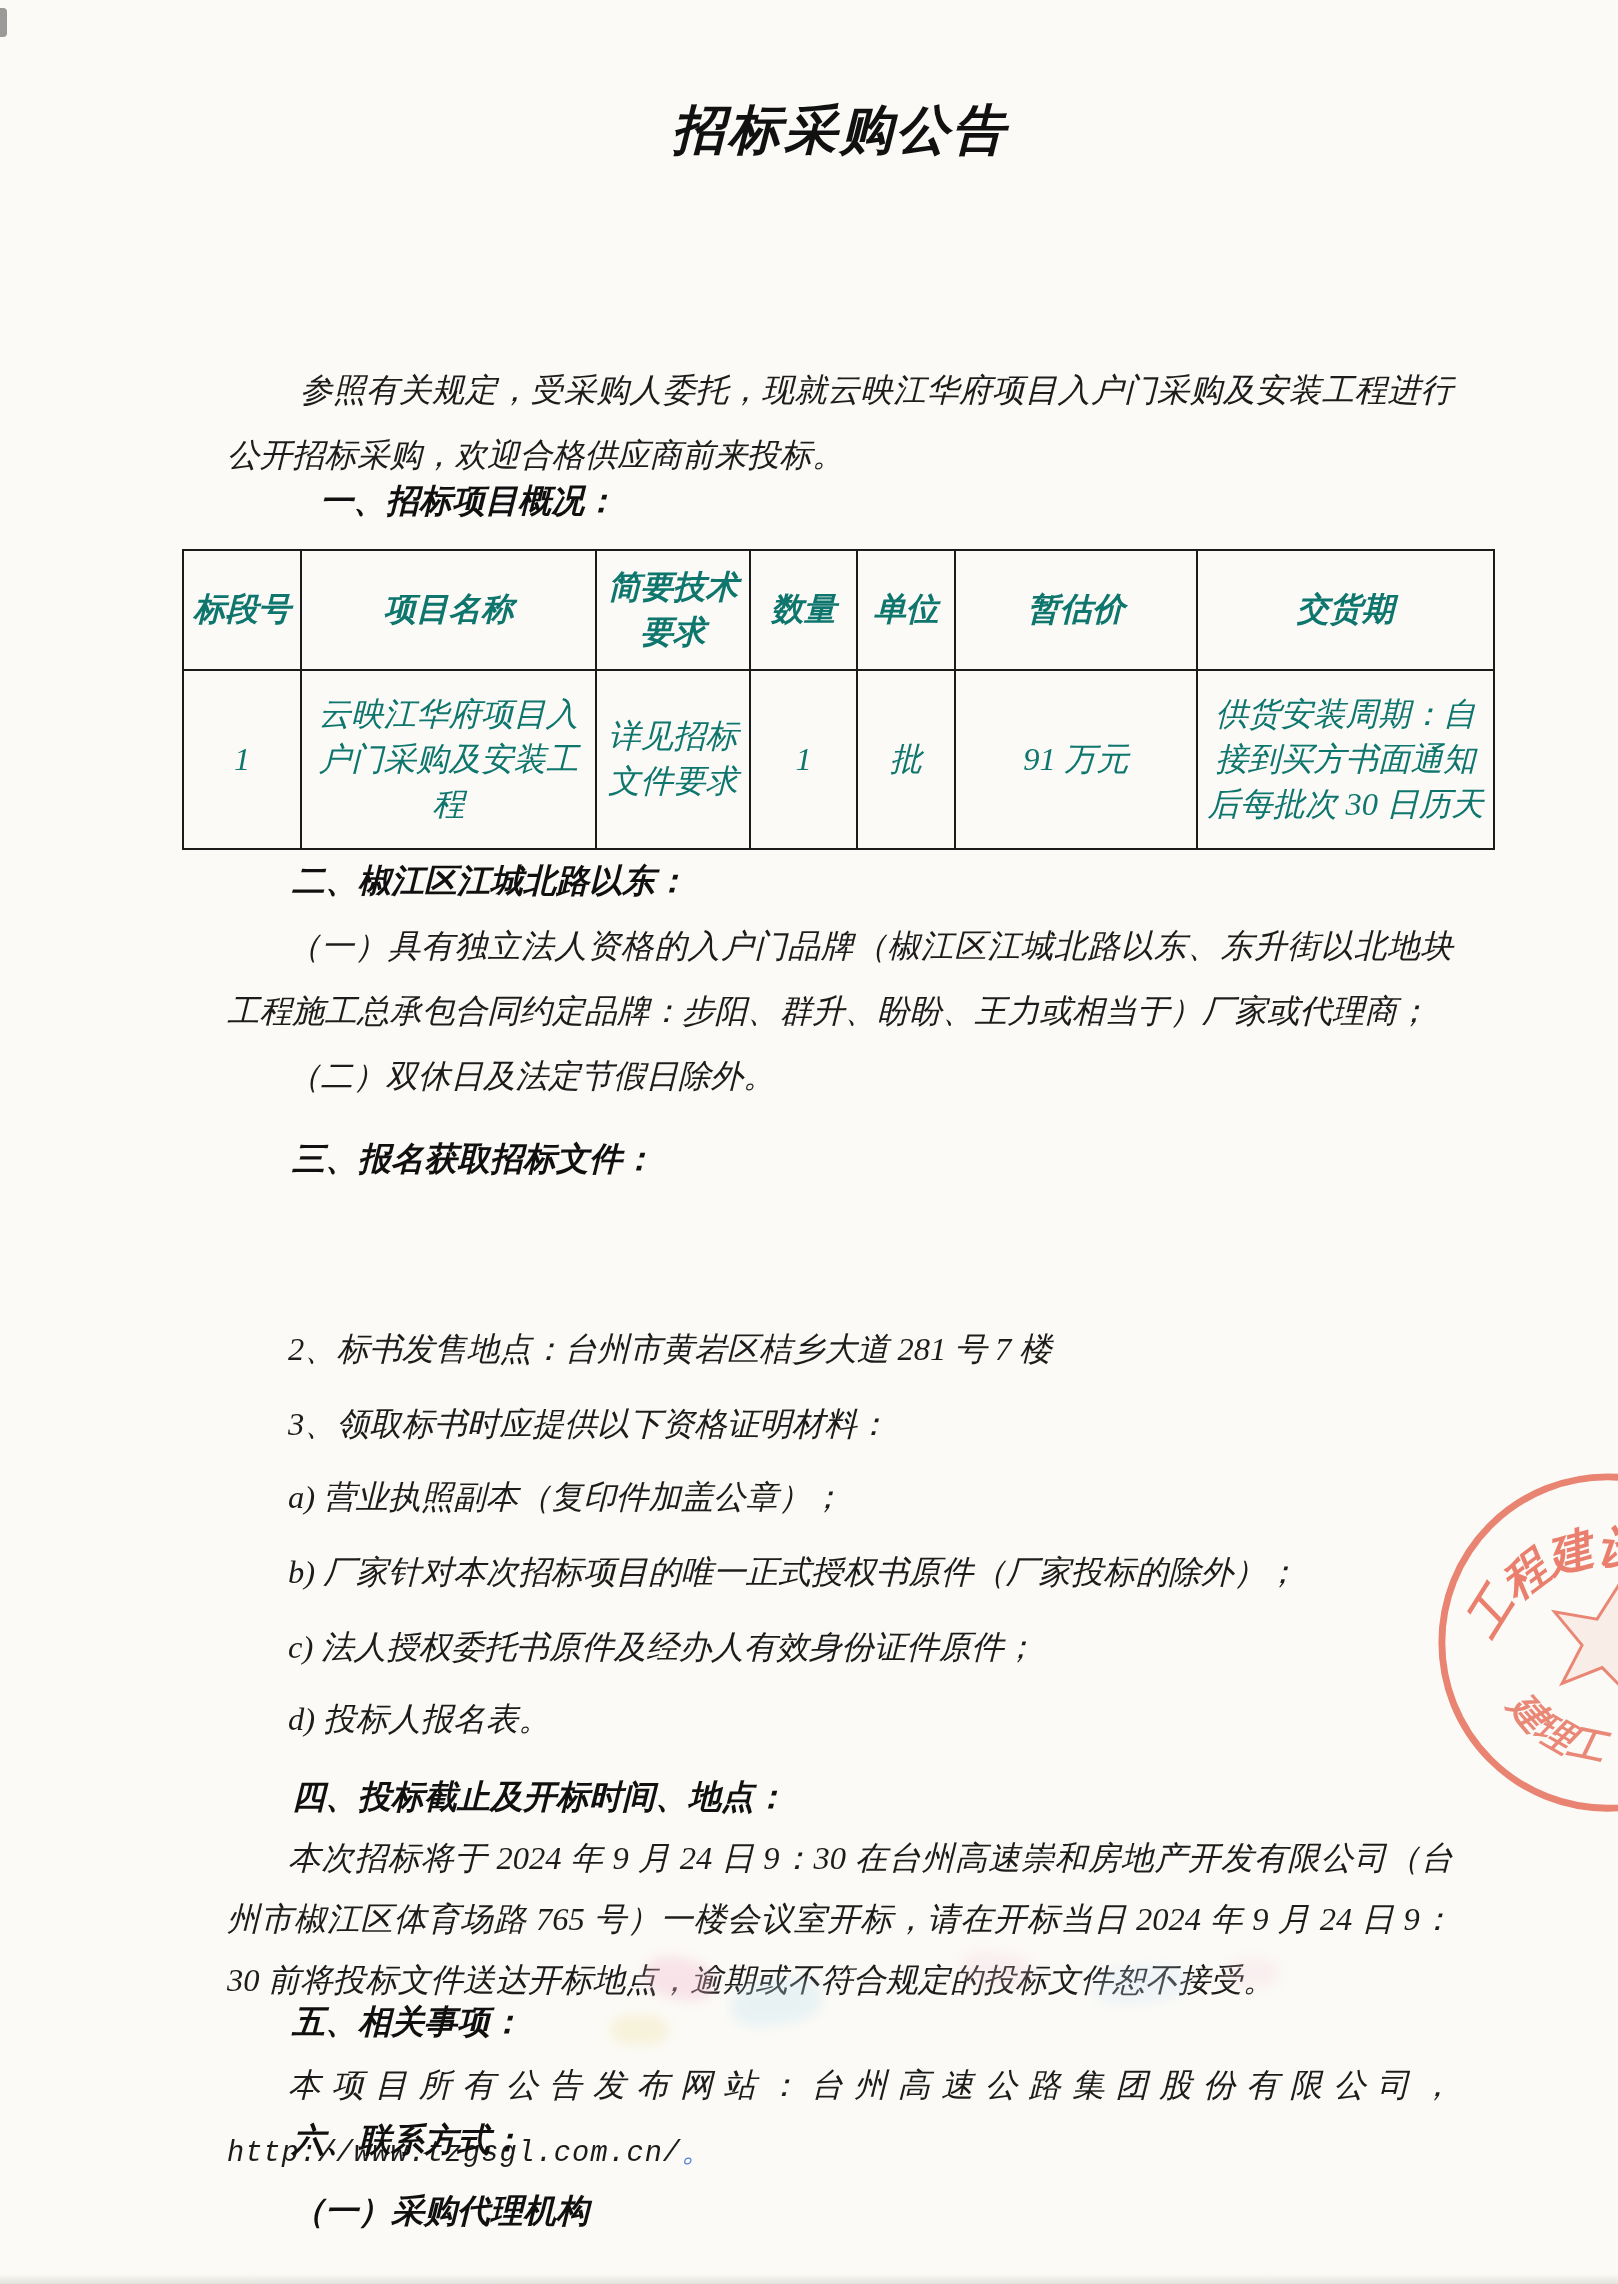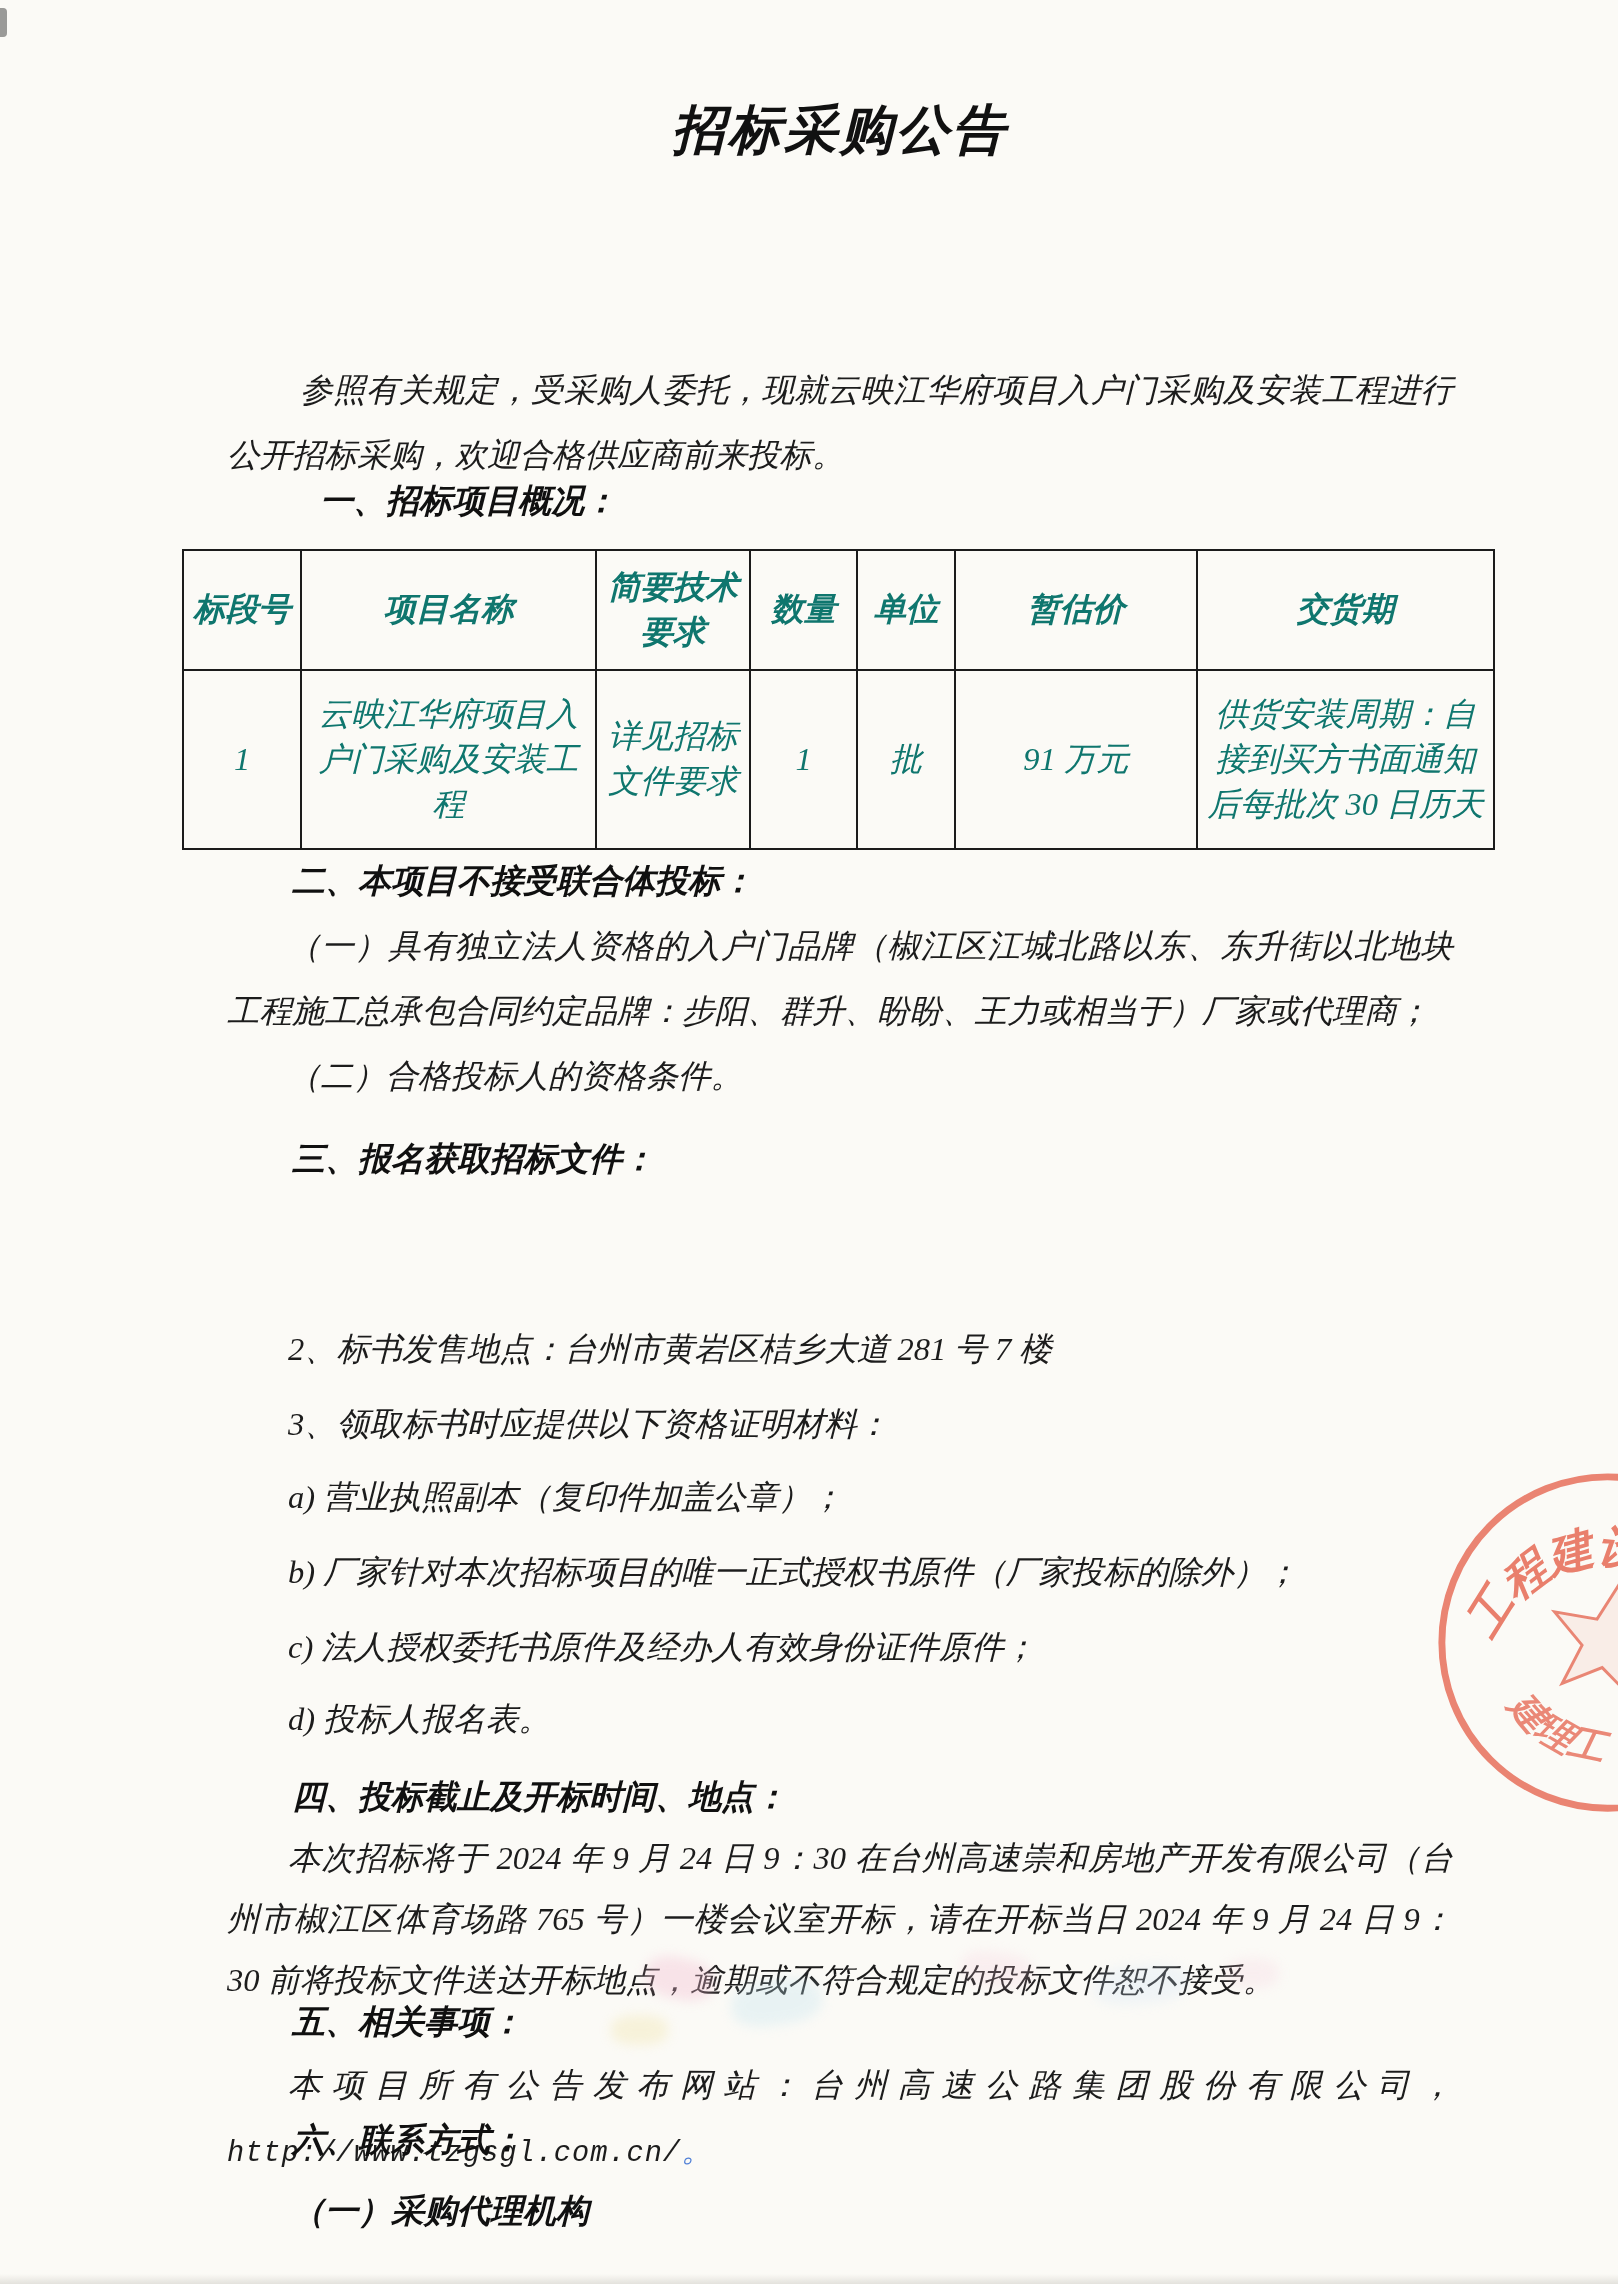--- a/index.html
+++ b/index.html
@@ -96,23 +96,23 @@
       <td>云映江华府项目入户门采购及安装工程</td>
       <td>详见招标文件要求</td>
       <td>1</td>
       <td>批</td>
       <td>91 万元</td>
       <td>供货安装周期：自接到买方书面通知后每批次 30 日历天</td>
     </tr>
   </tbody>
     </table>
 
-  <div class="h" style="top:859px;">二、本项目不接受联合体投标：</div>
+  <div class="h" style="top:859px;">二、椒江区江城北路以东：</div>
   <div class="p ind" style="top:914px;">（一）具有独立法人资格的入户门品牌（椒江区江城北路以东、东升街以北地块工程施工总承包合同约定品牌：步阳、群升、盼盼、王力或相当于）厂家或代理商；</div>
-  <div class="p ind" style="top:1044px;">（二）合格投标人的资格条件。</div>
+  <div class="p ind" style="top:1044px;">（二）双休日及法定节假日除外。</div>
 
   <div class="h" style="top:1137px;">三、报名获取招标文件：</div>
 
 
   <div class="p ind" style="top:1317px;">2、标书发售地点：台州市黄岩区桔乡大道 281 号 7 楼</div>
   <div class="p ind" style="top:1392px;">3、领取标书时应提供以下资格证明材料：</div>
   <div class="p ind" style="top:1465px;">a) 营业执照副本（复印件加盖公章）；</div>
   <div class="p ind" style="top:1540px;">b) 厂家针对本次招标项目的唯一正式授权书原件（厂家投标的除外）；</div>
   <div class="p ind" style="top:1615px;">c) 法人授权委托书原件及经办人有效身份证件原件；</div>
   <div class="p ind" style="top:1687px;">d) 投标人报名表。</div>

